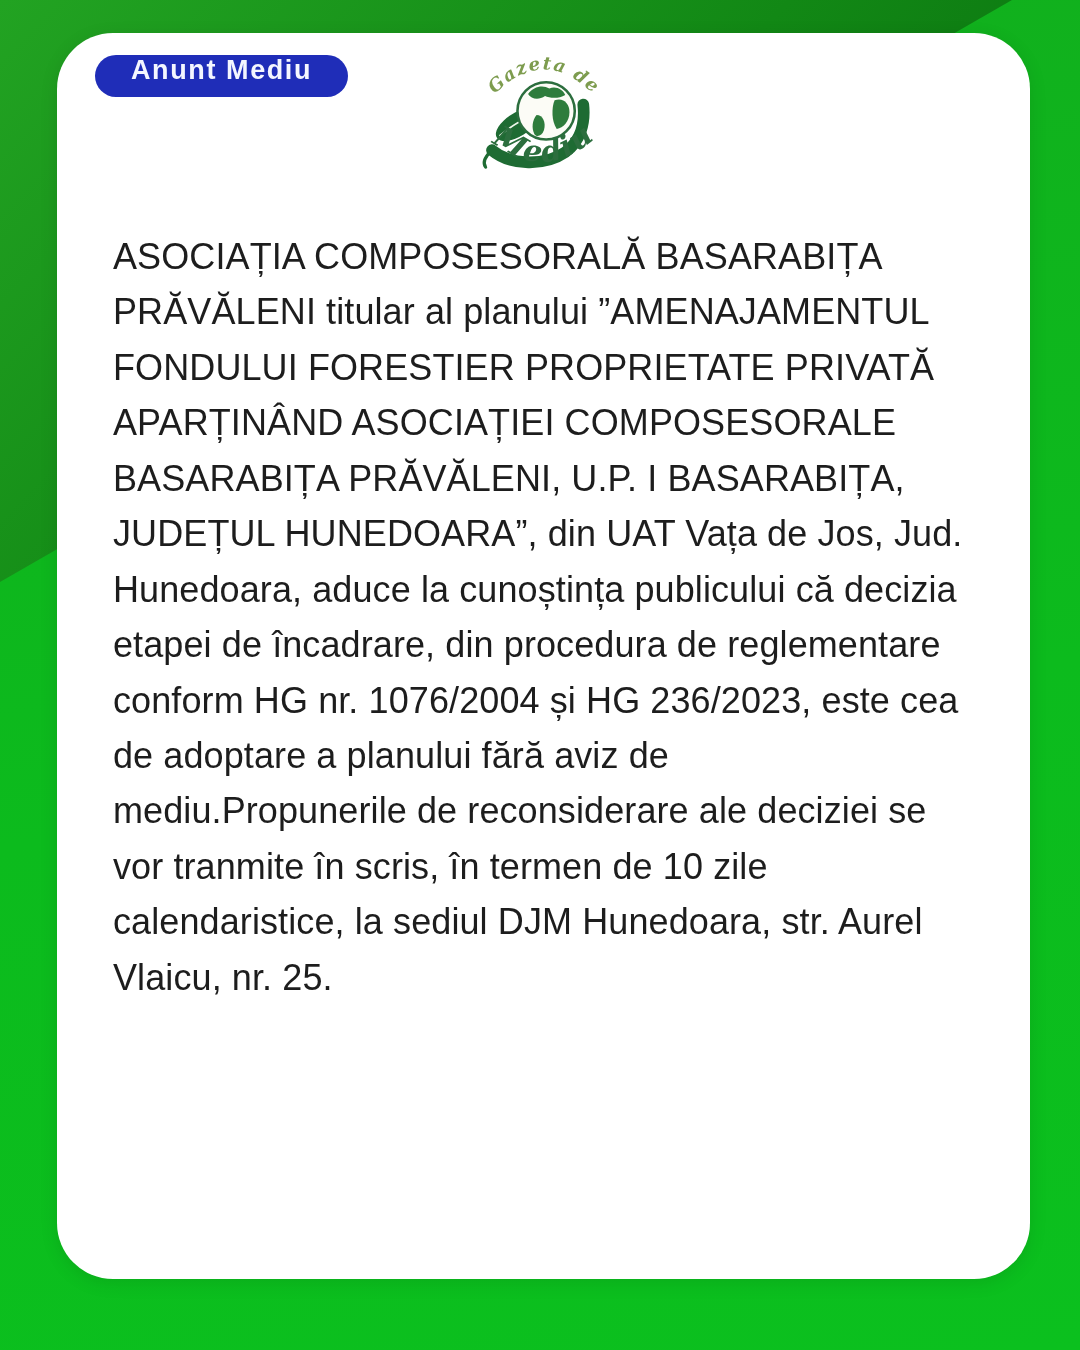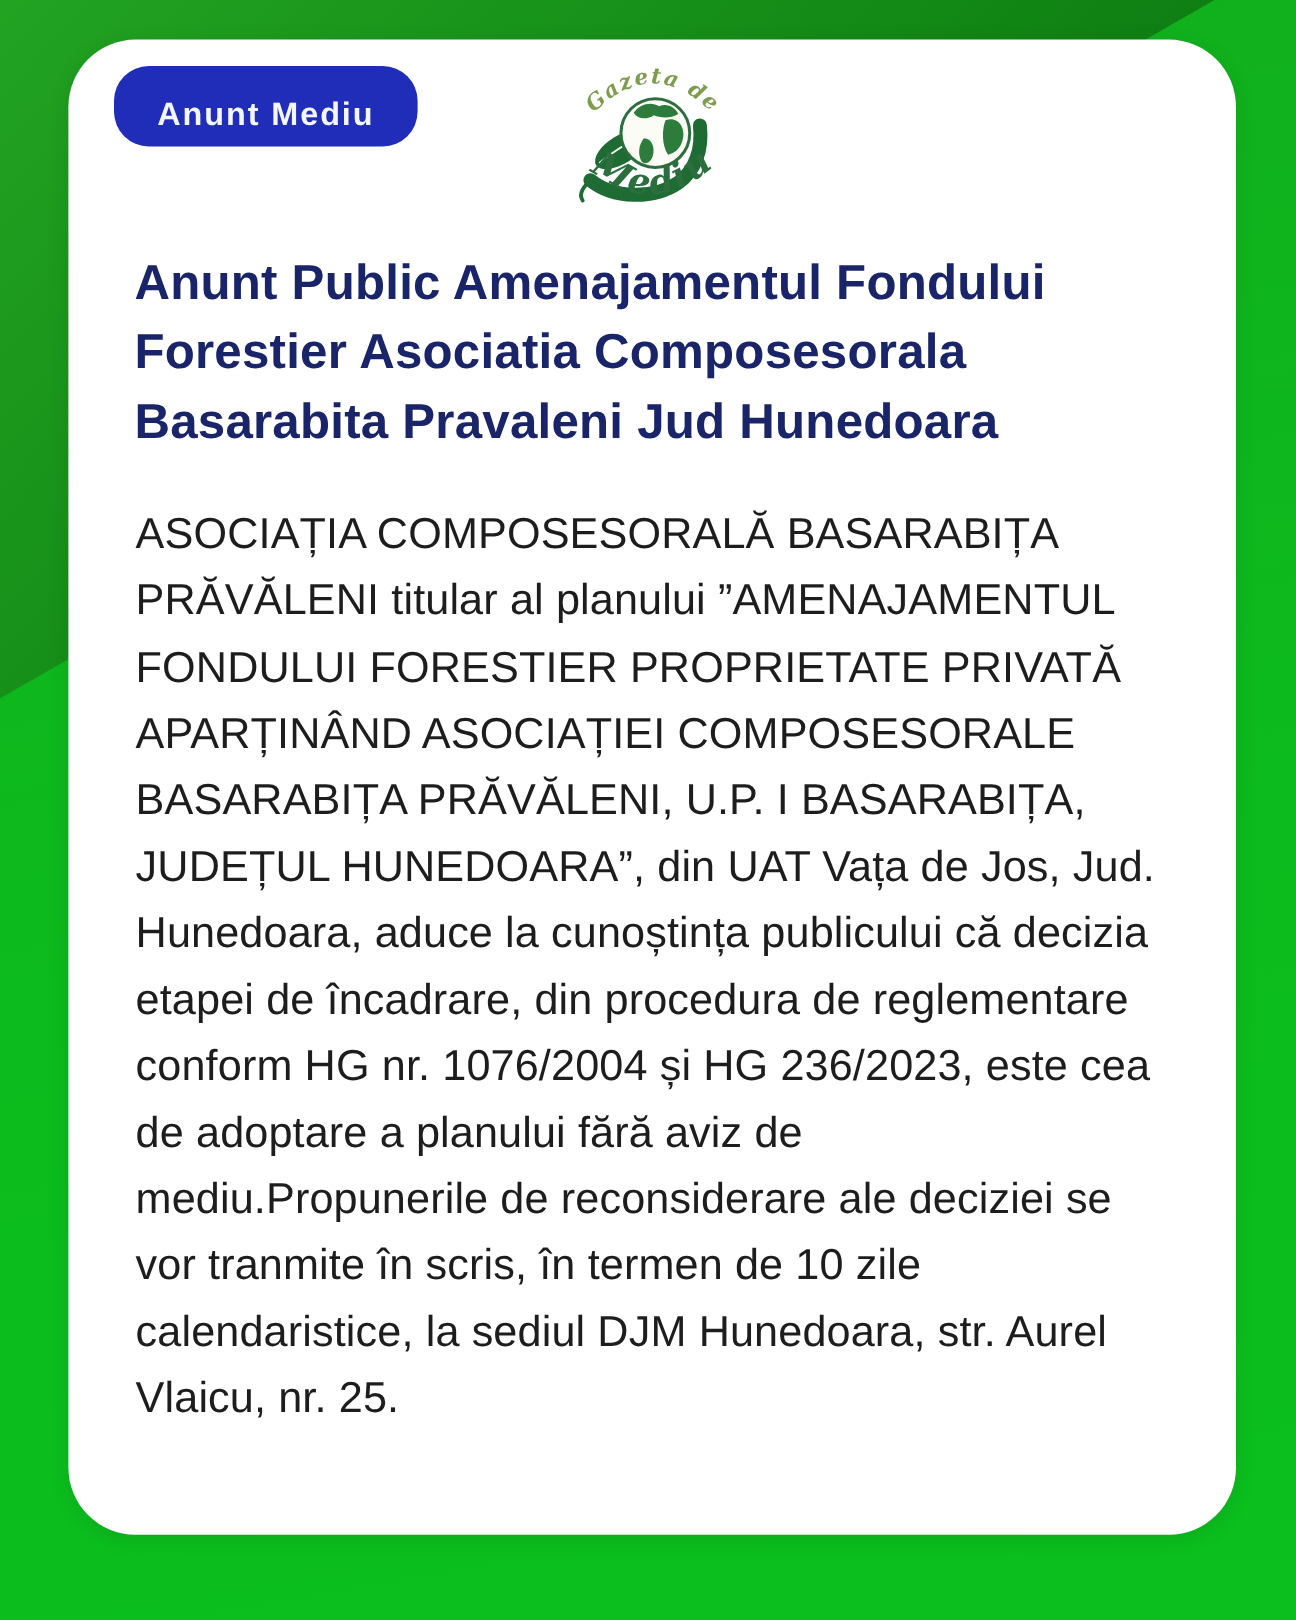--- a/index.html
+++ b/index.html
@@ -44,21 +44,21 @@
     height: 146px;
     margin-top: 14px;
   }
   .badge {
     position: absolute;
     left: 38px;
     top: 8px;
     background: #1f2db8;
     color: #f4f6ff;
     border-radius: 29px;
-    padding: 27px 36px 13px 36px;
+    padding: 2px 36px 13px 36px;
     font-size: 27px;
     font-weight: 600;
     letter-spacing: 1.6px;
     line-height: 1;
   }
   .logo {
     position: absolute;
     left: 50%;
     top: -2px;
     transform: translateX(-50%);
@@ -152,18 +152,17 @@
             <textPath href="#arc-top" startOffset="50%" text-anchor="middle">Gazeta de</textPath>
           </text>
           <text class="logo-arc-bottom">
             <textPath href="#arc-bottom" startOffset="50%" text-anchor="middle">Mediu</textPath>
           </text>
         </svg>
       </div>
 
     </div>
 
-    <h1 class="title">Anunt Public Amenajamentul Fondului Forestier Asociatia Composesorala Basarabita Pravaleni Jud Hunedoara</h1>
 
     <p class="body-text">ASOCIAȚIA COMPOSESORALĂ BASARABIȚA PRĂVĂLENI titular al planului ”AMENAJAMENTUL FONDULUI FORESTIER PROPRIETATE PRIVATĂ APARȚINÂND ASOCIAȚIEI COMPOSESORALE BASARABIȚA PRĂVĂLENI, U.P. I BASARABIȚA, JUDEȚUL HUNEDOARA”, din UAT Vața de Jos, Jud. Hunedoara, aduce la cunoștința publicului că decizia etapei de încadrare, din procedura de reglementare conform HG nr. 1076/2004 și HG 236/2023, este cea de adoptare a planului fără aviz de mediu.Propunerile de reconsiderare ale deciziei se vor tranmite în scris, în termen de 10 zile calendaristice, la sediul DJM Hunedoara, str. Aurel Vlaicu, nr. 25.</p>
 
   </div>
 </div>
 
 </body></html>

